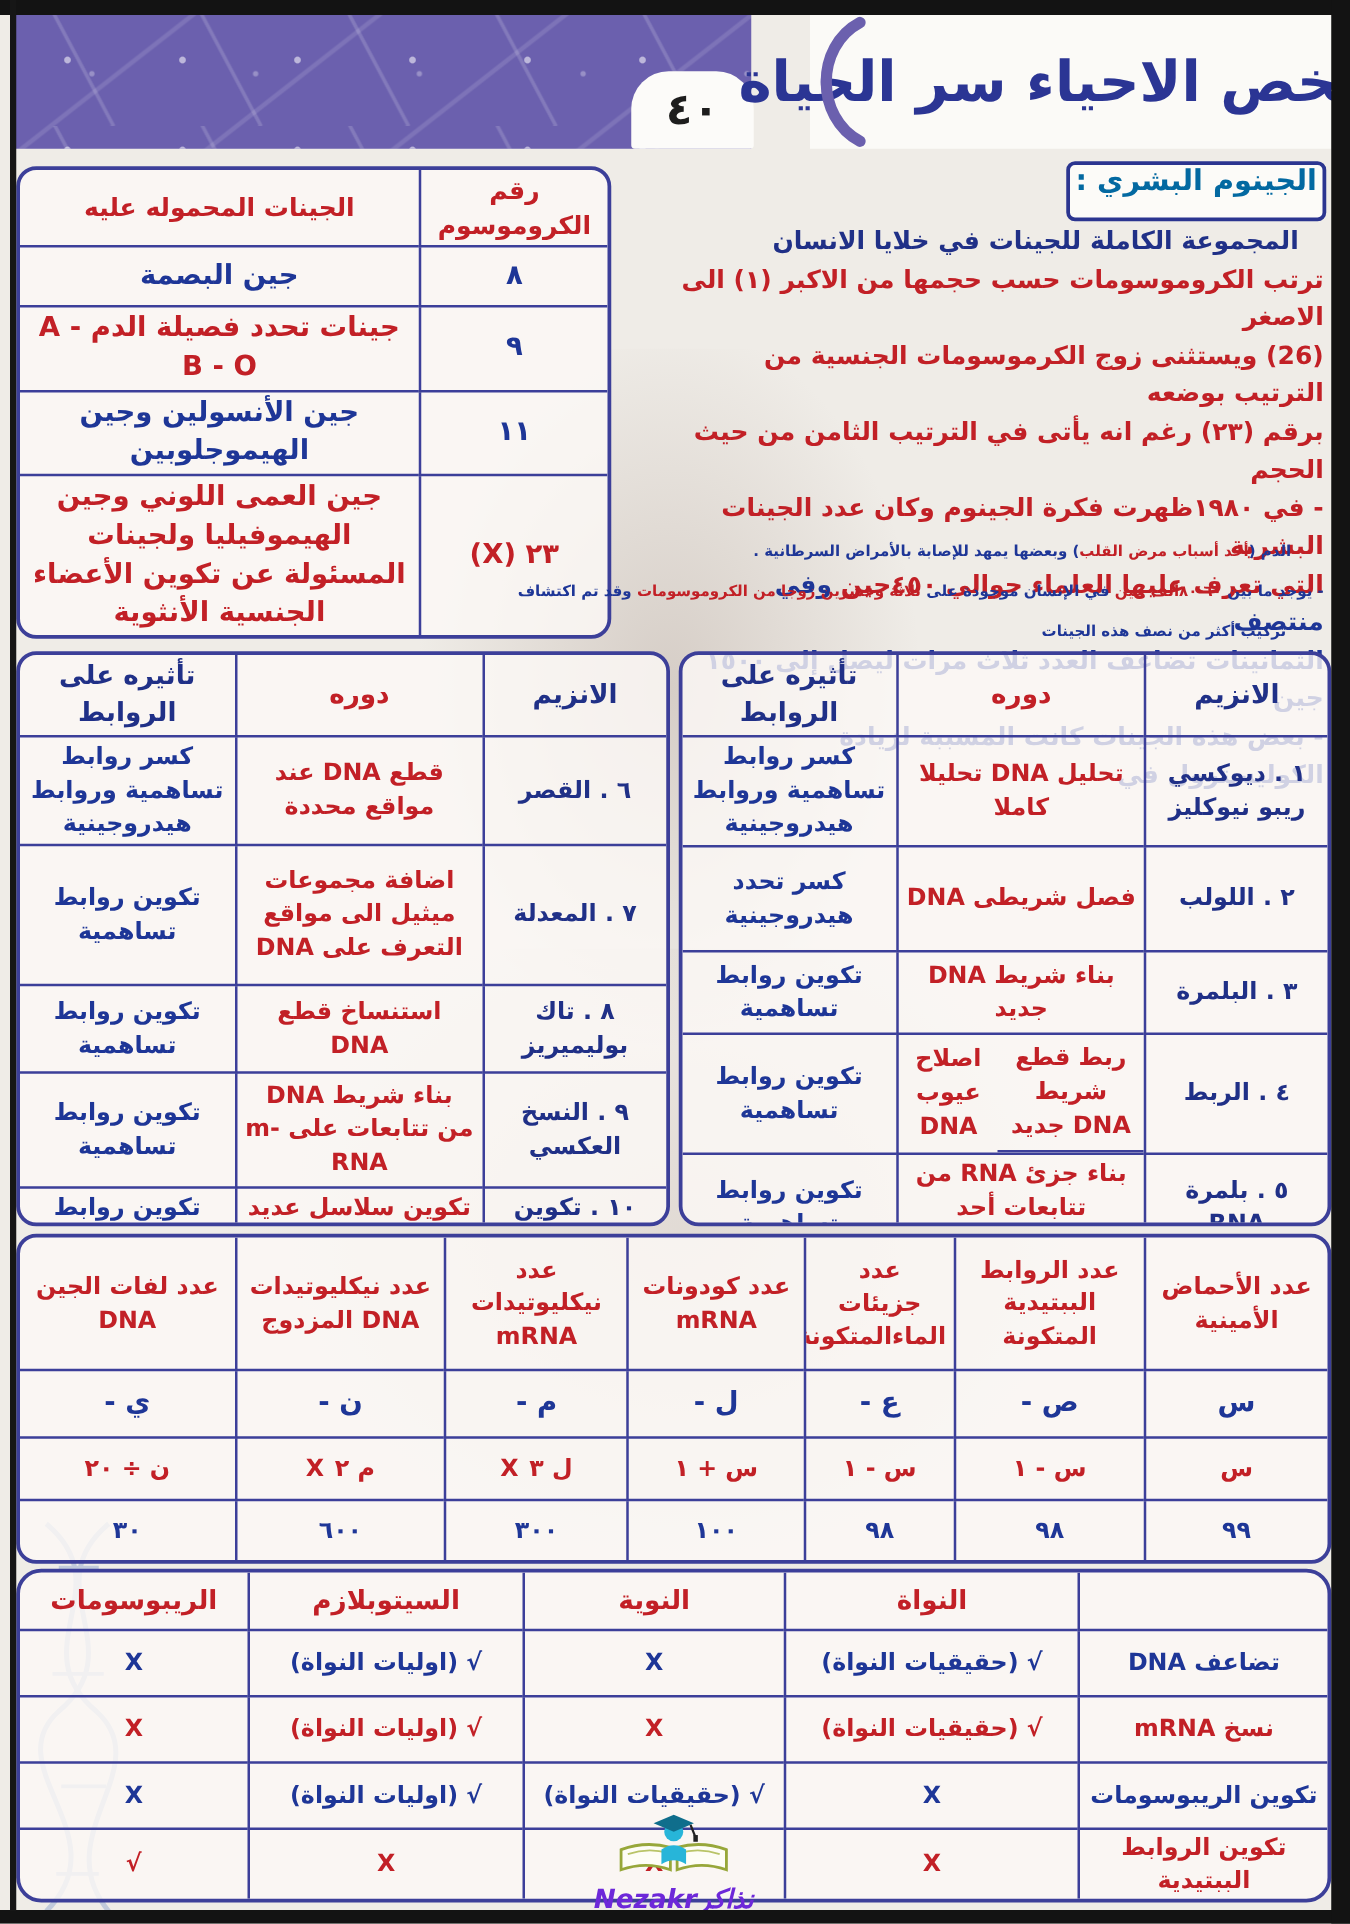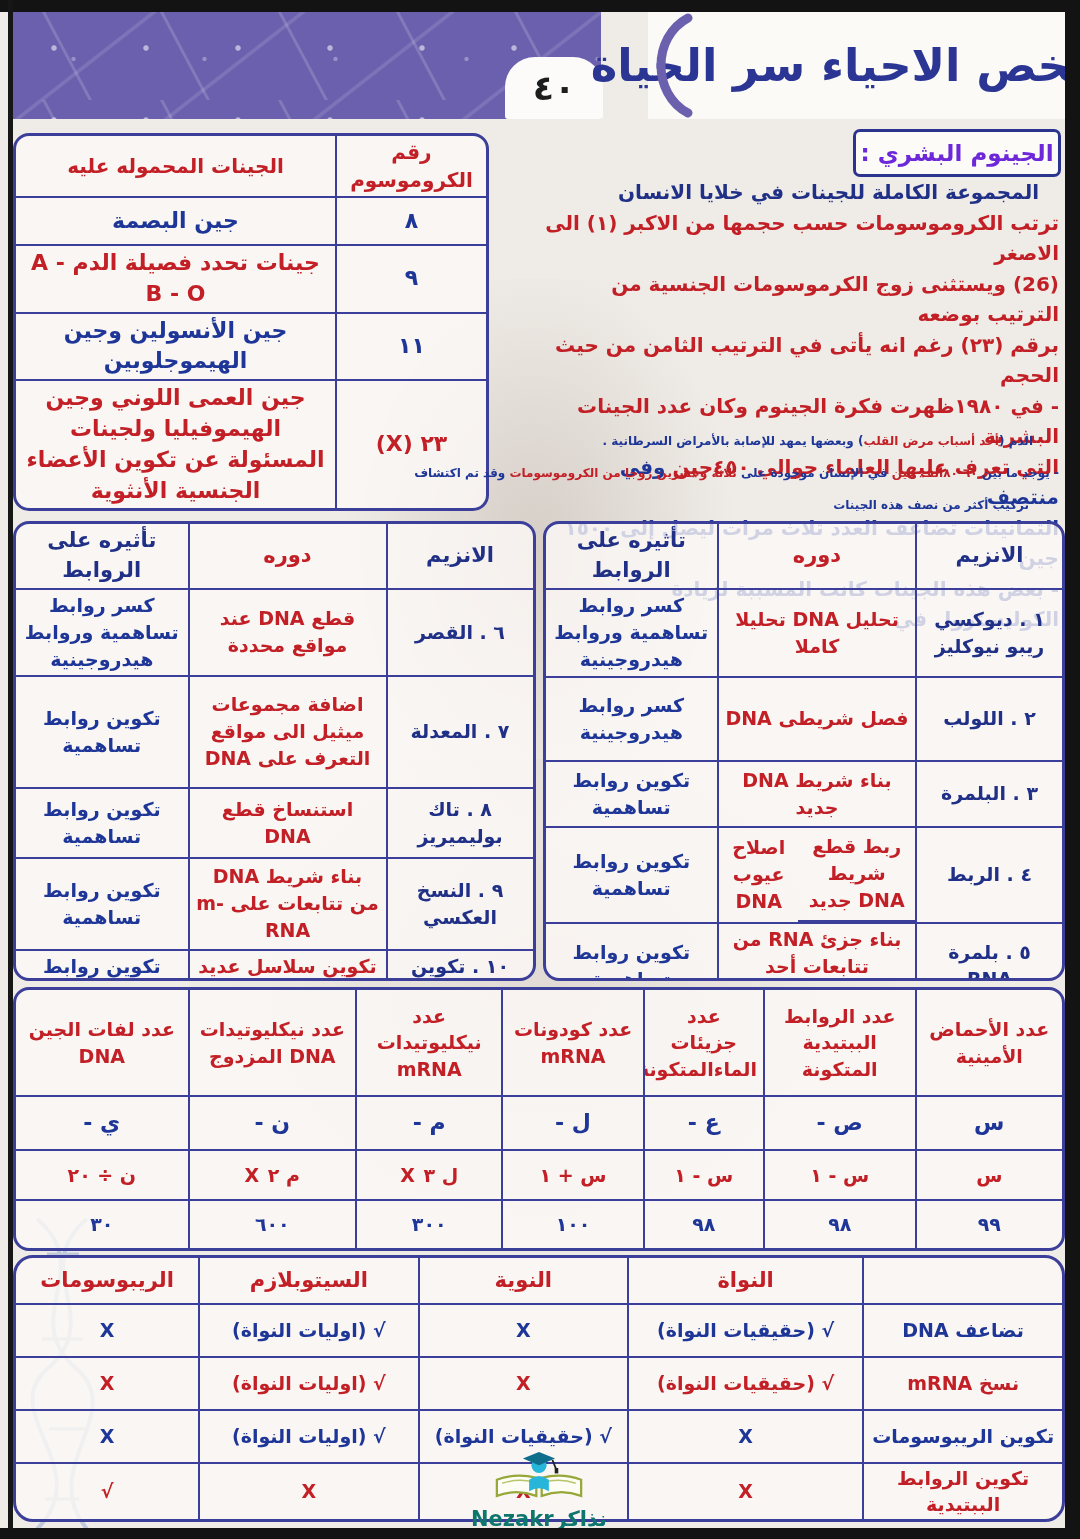--- a/index.html
+++ b/index.html
@@ -42,22 +42,22 @@
   .content{position:absolute;top:119px;left:13px;right:15px;bottom:11px;direction:rtl;z-index:1}
   .wm{position:absolute;pointer-events:none}
   .wm1{top:160px;right:300px;width:460px;height:600px;background:radial-gradient(ellipse at 50% 45%, rgba(176,160,150,.40), rgba(176,160,150,0) 62%)}
   .wm2{top:640px;right:120px;width:800px;height:560px;background:radial-gradient(ellipse at 50% 40%, rgba(198,184,176,.33), rgba(198,184,176,0) 65%)}
   .wm3{top:1090px;left:-6px;opacity:.30}
   .red{color:#c22026}.blue{color:#1e3697}.navy{color:#203087}
   
   .gn-head{
     position:absolute;top:10px;right:4px;width:202px;height:42px;
     border:3px solid #2b3590;border-radius:7px;background:rgba(253,252,250,.92);
-    display:flex;align-items:center;justify-content:center;
-    font-size:23px;font-weight:bold;color:#6d28d9;
+    display:flex;align-items:flex-start;justify-content:center;
+    font-size:23px;font-weight:bold;color:#0369a1;
   }
   .gn-text{position:absolute;top:58px;right:6px;width:514px;font-size:20px;font-weight:bold;line-height:30.5px;text-align:right}
   .gn-wide{position:absolute;top:306px;right:6px;left:4px;font-size:12px;font-weight:bold;line-height:32px;}
   .ind{padding-right:20px}
   .ind2{padding-right:26px}
   .ind3{padding-right:30px}
   
   .tblwrap{border:3px solid #3c3f99;border-radius:16px;overflow:hidden;background:rgba(252,249,246,.80)}
   .tblwrap table{width:100%;height:100%;border-collapse:collapse;table-layout:fixed;border-style:hidden}
   .tblwrap td{border:2.5px solid #3c3f99;text-align:center;vertical-align:middle;font-weight:bold;padding:2px 6px;overflow:hidden}
@@ -77,21 +77,21 @@
   .counts td{font-size:19px;line-height:1.4}
   .locations{position:absolute;top:1136px;left:0;right:0;border-radius:20px}
   .locations td{font-size:19px;line-height:1.35}
   .locations .hdr td{font-size:21px}
   .rowblue td{color:#1e3697}
   .rowred td{color:#c22026}
   .ovr{direction:ltr;unicode-bidi:bidi-override;letter-spacing:1px}
   .vrb{font-size:22px !important}
   
   .brand{position:absolute;top:1332px;left:50%;transform:translateX(-50%);width:150px;text-align:center;z-index:6;direction:rtl}
-  .brandtext{font-size:21px;font-weight:bold;color:#0f766e;border-bottom:3px solid #9d5c28;display:inline-block;line-height:24px;padding:0 2px}
+  .brandtext{font-size:21px;font-weight:bold;font-style:italic;color:#6d28d9;border-bottom:3px solid #9d5c28;display:inline-block;line-height:24px;padding:0 2px}
   .brandtext .en{margin-right:1px}
 </style>
 </head>
 <body>
 
 <div class="frame-top"></div>
 <div class="frame-bottom"></div>
 <div class="frame-right"></div>
 <div class="frame-left"></div>
 
@@ -192,21 +192,21 @@
           <td class="navy">تأثيره على الروابط</td>
         </tr>
         <tr style="height:88px">
           <td class="navy">١ . ديوكسي ريبو نيوكليز</td>
           <td class="red">تحليل DNA تحليلا كاملا</td>
           <td class="blue">كسر روابط تساهمية وروابط هيدروجينية</td>
         </tr>
         <tr style="height:84px">
           <td class="navy">٢ . اللولب</td>
           <td class="red">فصل شريطى DNA</td>
-          <td class="blue">كسر روابط هيدروجينية</td>
+          <td class="blue">كسر تحدد هيدروجينية</td>
         </tr>
         <tr style="height:66px">
           <td class="navy">٣ . البلمرة</td>
           <td class="red">بناء شريط DNA جديد</td>
           <td class="blue">تكوين روابط تساهمية</td>
         </tr>
         <tr style="height:96px">
           <td class="navy">٤ . الربط</td>
           <td class="nopad">
             <div class="split">

